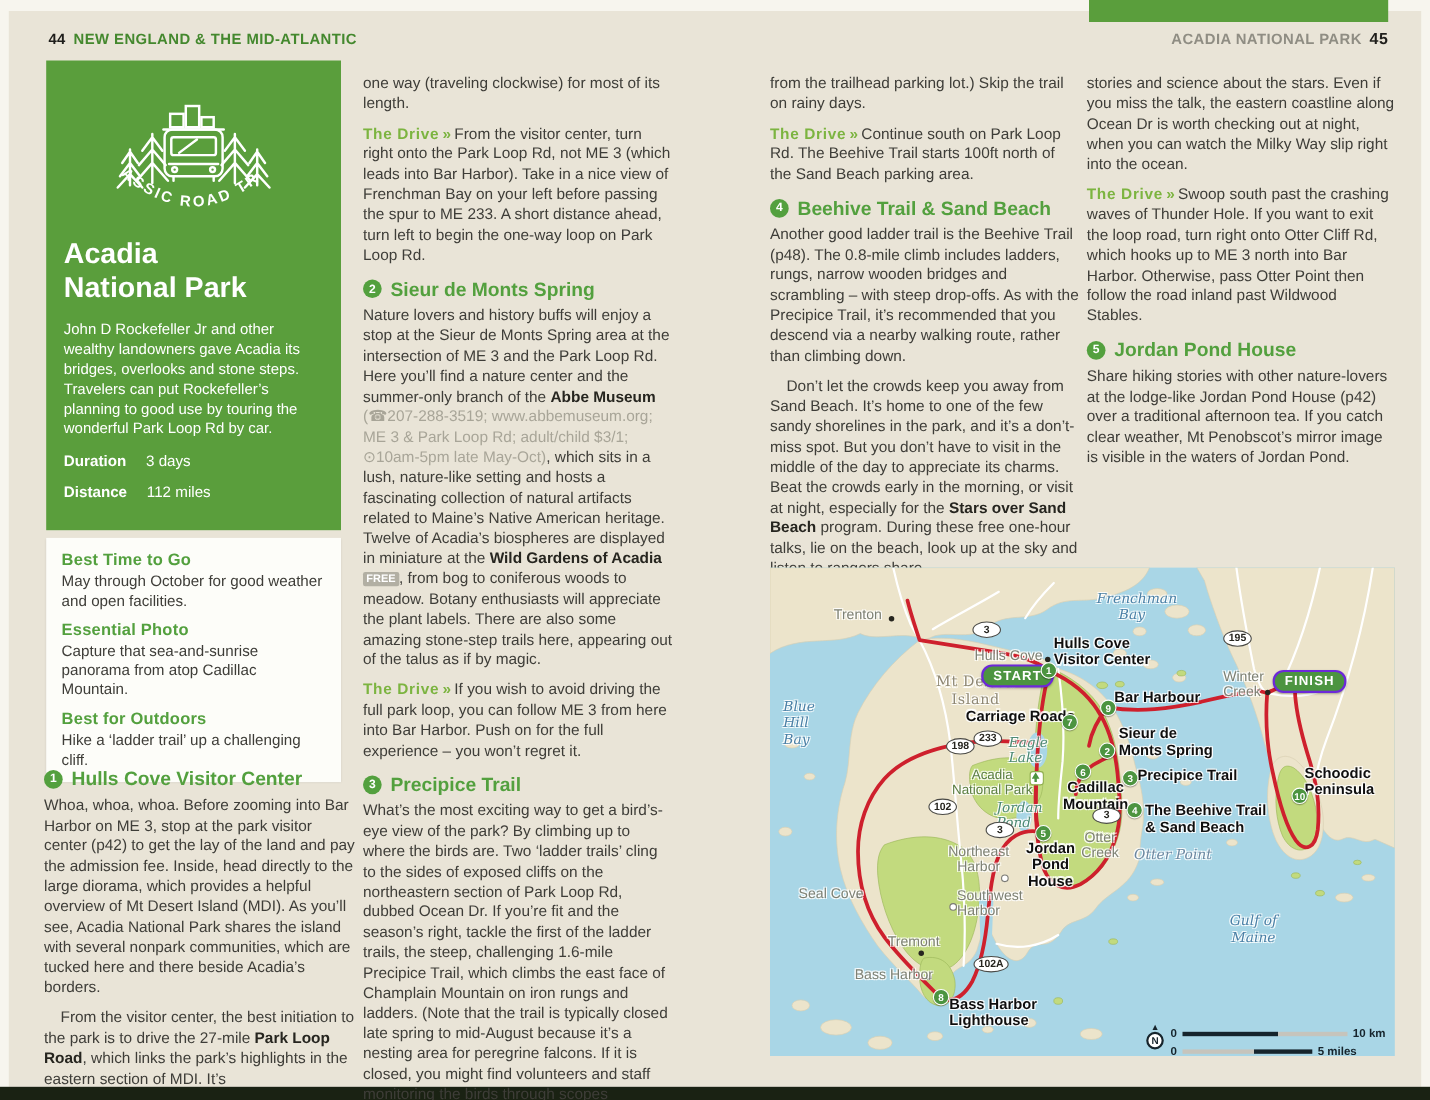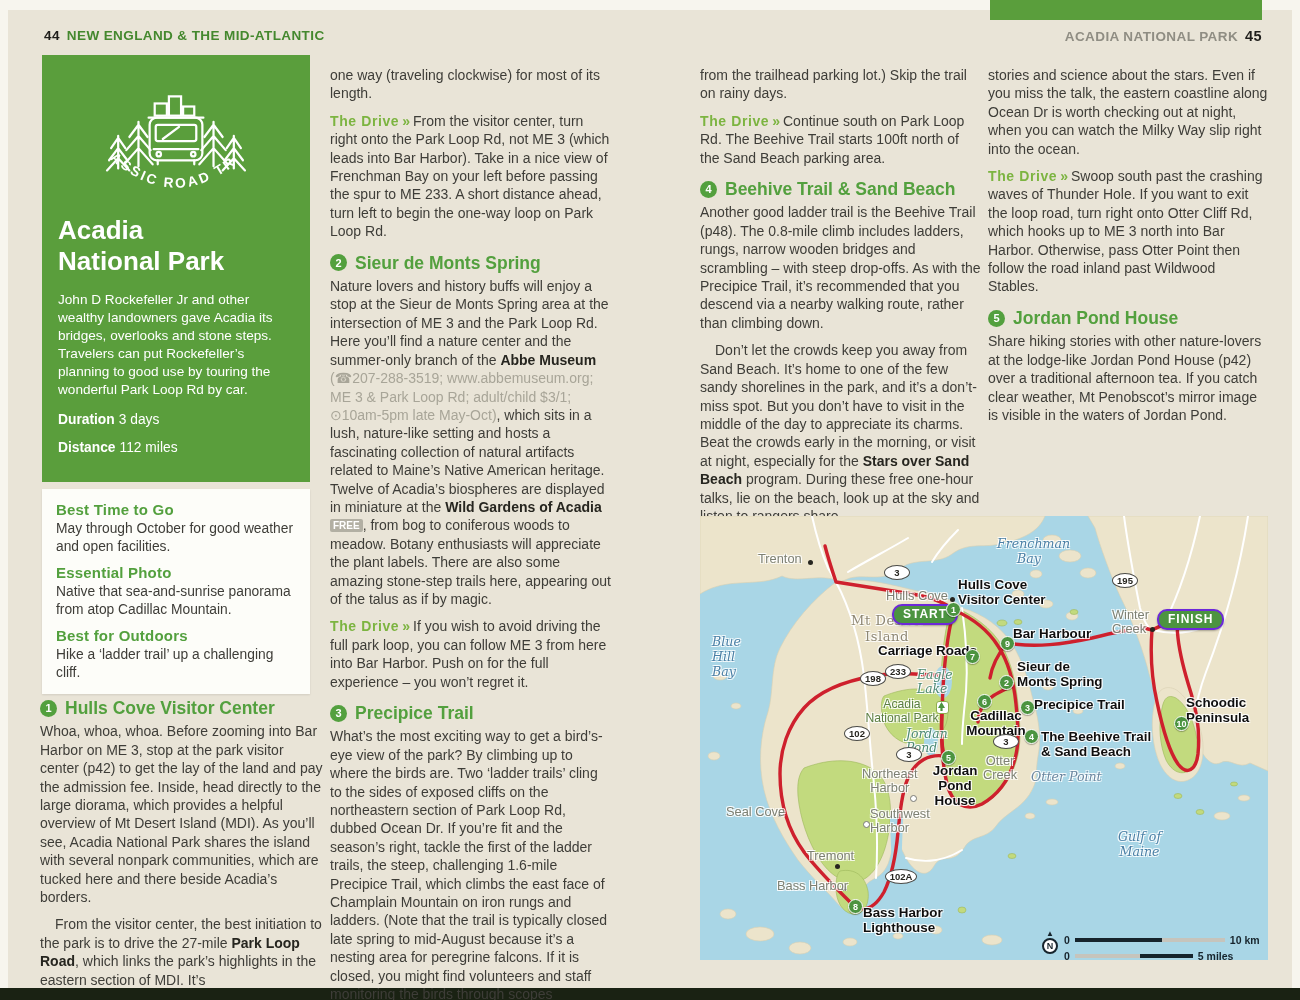--- a/index.html
+++ b/index.html
@@ -13,21 +13,21 @@
   .hdr-left .num{color:#1f1e1b;margin-right:7px}
   .hdr-right{right:38px;color:#8f8d83}
   .hdr-right .num{color:#1f1e1b;margin-left:7px;font-size:14.5px}
 
   
   .panel{position:absolute;left:42px;top:55px;width:268px;height:427px;background:#5a9e3c;color:#fff;padding:14px 16px 0}
   .badge-wrap{display:flex;justify-content:center;margin-bottom:2px}
   .panel-title{font-size:26px;font-weight:bold;line-height:1.2;white-space:pre-line;margin:4px 0 14px}
   .panel-intro{font-size:13.6px;line-height:18px}
   .panel-fact{margin-top:13px;font-size:13.8px}
-  .panel-fact b{margin-right:4px}
+  .panel-fact b{margin-right:18px}
 
   .facts{position:absolute;left:42px;top:489px;width:268px;background:#fdfdf9;padding:12px 14px 12px;box-shadow:0 1px 2px rgba(0,0,0,.10)}
   .facts h4{color:#53a03e;font-size:15px;margin:9px 0 2px;letter-spacing:.2px}
   .facts h4.first{margin-top:0}
   .facts p{font-size:13.8px;line-height:17.6px;color:#3e3d38}
 
   
   .col{position:absolute;width:283px;font-size:14px;line-height:18.4px;color:#3e3d38}
   .col p{margin:0 0 9px}
   .col b{color:#26251f}
@@ -104,21 +104,21 @@
 National Park</h1>
   <p class="panel-intro">John D Rockefeller Jr and other wealthy landowners gave Acadia its bridges, overlooks and stone steps. Travelers can put Rockefeller’s planning to good use by touring the wonderful Park Loop Rd by car.</p>
   <p class="panel-fact"><b>Duration</b><span>3 days</span></p>
   <p class="panel-fact"><b>Distance</b><span>112 miles</span></p>
 </aside>
 
 <aside class="facts">
   <h4 class="first">Best Time to Go</h4>
   <p>May through October for good weather and open facilities.</p>
   <h4>Essential Photo</h4>
-  <p>Native that sea-and-sunrise panorama from atop Cadillac Mountain.</p>
+  <p>Capture that sea-and-sunrise panorama from atop Cadillac Mountain.</p>
   <h4>Best for Outdoors</h4>
   <p>Hike a ‘ladder trail’ up a challenging cliff.</p>
 </aside>
 
 <section class="col" style="left:40px;top:686px;width:285px">
   <h3 class="sec">
       <span class="secnum">1</span>
       <span>Hulls Cove Visitor Center</span>
     </h3>
   <p>Whoa, whoa, whoa. Before zooming into Bar Harbor on ME 3, stop at the park visitor center (p42) to get the lay of the land and pay the admission fee. Inside, head directly to the large diorama, which provides a helpful overview of Mt Desert Island (MDI). As you’ll see, Acadia National Park shares the island with several nonpark communities, which are tucked here and there beside Acadia’s borders.</p>

